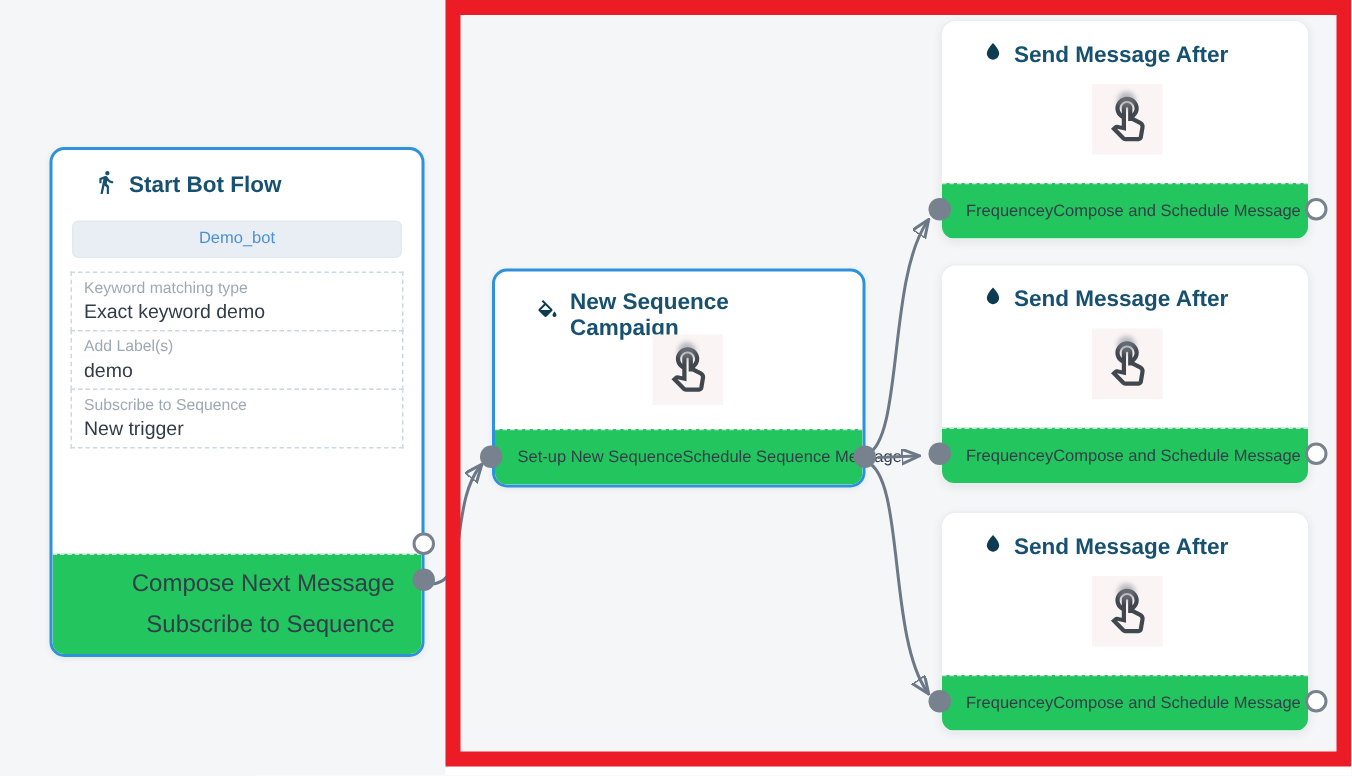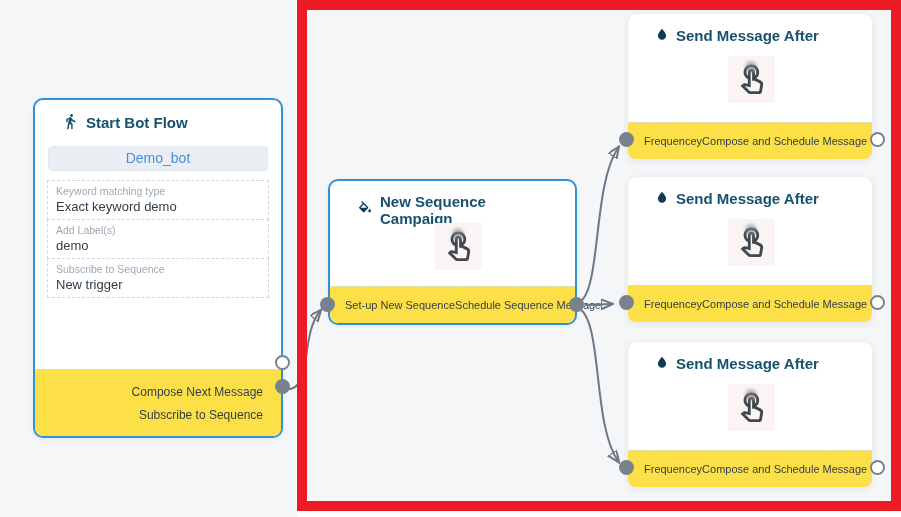--- a/index.html
+++ b/index.html
@@ -10,35 +10,35 @@
 
   
   .node { position:absolute; background:#ffffff; border-radius:10px; z-index:3; }
   .node.blue  { border:2px solid #2e91d9; box-shadow:0 1px 4px rgba(20,60,90,.08); }
   .node.plain { border:1px solid #eceff2; box-shadow:0 2px 6px rgba(40,50,60,.08); }
 
   .node-header { display:flex; align-items:center; gap:7px; padding:13px 15px 6px 27px;
                  color:#17516f; font-size:15px; font-weight:bold; line-height:1.1; }
   .node-header svg { flex:0 0 auto; }
 
-  .dashed-footer { position:absolute; left:0; right:0; bottom:0; background:#fde047;
+  .dashed-footer { position:absolute; left:0; right:0; bottom:0; background:#22c55e;
                    border-top:1px dashed #d4dde5; border-radius:0 0 8px 8px; }
 
   
   .start-node { left:33px; top:98px; width:250px; height:340px; }
   .bot-btn { display:block; width:220px; height:25px; margin:6px auto 10px auto;
              background:#e9eef4; border:1px solid #e2e9f0; border-radius:4px;
-             color:#4a90d9; font-size:14px; font-family:inherit; cursor:pointer; }
+             color:#4a90d9; font-size:11px; font-family:inherit; cursor:pointer; }
   .fields { margin:0 12px; }
   .field { border:1px dashed #ccd9e4; margin-top:-1px; padding:4px 8px 5px 8px; background:#fff; }
   .field .lbl { font-size:10.5px; color:#9fa9b3; }
   .field .val { font-size:13px; color:#323c46; margin-top:2px; }
   .start-footer { height:67px; display:flex; flex-direction:column; justify-content:center;
                   gap:9px; padding:0 18px; }
-  .out-row { text-align:right; font-size:12px; color:#333f48; }
+  .out-row { text-align:right; font-size:16px; color:#333f48; }
 
   
   .nsc-node { left:328px; top:179px; width:249px; height:146px; }
   .nsc-footer { height:37px; display:flex; align-items:center; justify-content:space-between;
                 padding:0 11px 0 15px; font-size:11px; color:#333f48; white-space:nowrap; }
 
   
   .sma-node { left:627px; width:246px; height:147px; }
   .sma-1 { top:13px; }  .sma-2 { top:176px; }  .sma-3 { top:341px; }
   .sma-footer { height:37px; display:flex; align-items:center; justify-content:space-between;

